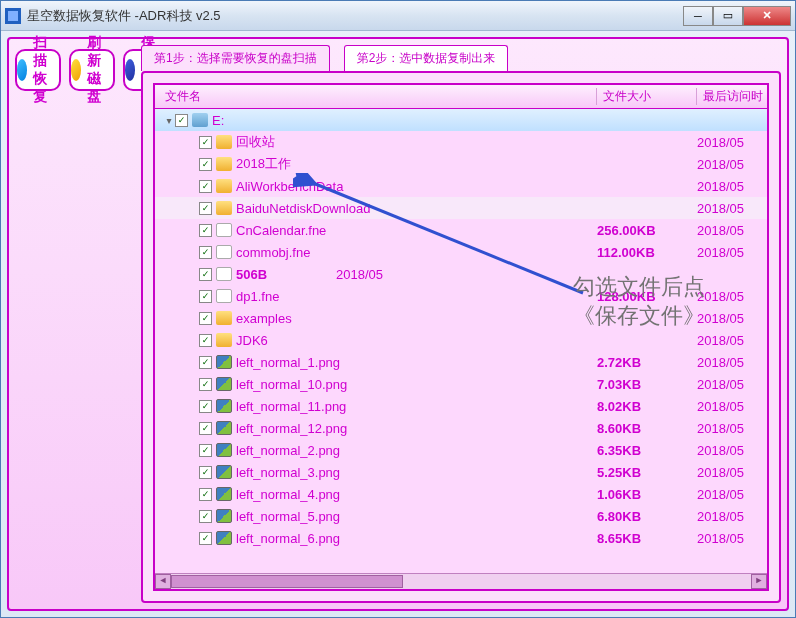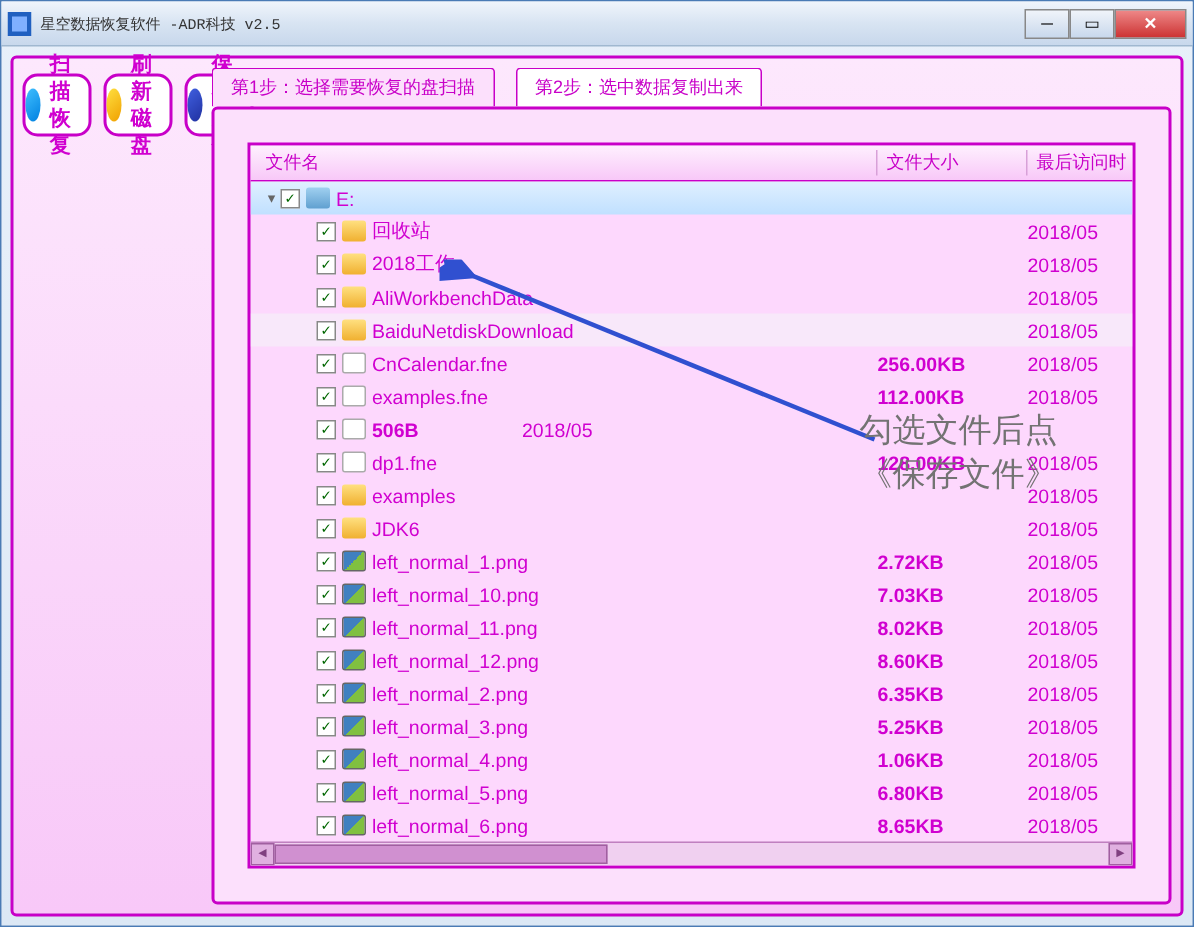--- a/index.html
+++ b/index.html
@@ -1,35 +1,35 @@
 <!DOCTYPE html>
 <html><head>
 <meta charset="utf-8">
 <style>
 * { box-sizing: border-box; margin: 0; padding: 0; }
 body { font-family: "Microsoft YaHei", sans-serif; font-size: 12px; background: #fff; }
 .window { width: 796px; height: 618px; border: 1px solid #4a7bb5; position: relative; background: linear-gradient(180deg, #e8f0fa 0%, #dce8f5 100%); }
 .titlebar { height: 30px; background: linear-gradient(180deg, #f0f5fc 0%, #d8e4f2 50%, #c8d8ec 100%); display: flex; align-items: center; padding: 0 4px; border-bottom: 1px solid #a0b8d0; }
 .titlebar-icon { width: 16px; height: 16px; margin-right: 6px; }
-.titlebar-text { flex: 1; color: #333; font-size: 10px; font-family: Liberation Mono, monospace; }
+.titlebar-text { flex: 1; color: #333; font-size: 13px; }
 .win-btns { display: flex; gap: 0; }
 .win-btn { width: 30px; height: 20px; border: 1px solid #888; display: flex; align-items: center; justify-content: center; font-size: 11px; cursor: pointer; }
 .win-min { background: linear-gradient(180deg,#f0f4fa,#c8d8ec); }
 .win-max { background: linear-gradient(180deg,#f0f4fa,#c8d8ec); }
 .win-close { background: linear-gradient(180deg,#e88,#c33); color:#fff; width: 48px; font-weight:bold; }
 .body-area { position: absolute; top: 30px; left: 0; right: 0; bottom: 0; padding: 6px; }
 .inner-frame { width: 100%; height: 100%; border: 2px solid #c800c8; border-radius: 4px; background: linear-gradient(180deg, #fde8fd 0%, #f8c8f8 100%); display: flex; padding: 6px; gap: 6px; }
 .sidebar { width: 120px; display: flex; flex-direction: row; gap: 8px; padding-top: 4px; }
 .side-btn { height: 42px; border: 2px solid #c800c8; border-radius: 10px; background: #fff; display: flex; align-items: center; justify-content: center; gap: 6px; cursor: pointer; font-size: 14px; font-weight: bold; color: #d000d0; }
 .side-btn .ico { width: 22px; height: 22px; border-radius: 50%; display:inline-block; }
 .main { flex: 1; display: flex; flex-direction: column; }
 .tabs { height: 26px; display: flex; gap: 14px; }
 .tab { padding: 4px 12px; border: 1px solid #c800c8; border-bottom: none; background: #fce0fc; color: #c800c8; font-size: 12px; border-radius: 3px 3px 0 0; cursor: pointer; }
 .tab.active { background: #fff; }
-.content { flex: 1; border: 2px solid #c800c8; border-radius: 4px; background: #fce0fc; padding: 22px; position: relative; }
+.content { flex: 1; border: 2px solid #c800c8; border-radius: 4px; background: #fce0fc; padding: 10px; position: relative; }
 .listbox { width: 100%; height: 100%; border: 2px solid #c800c8; background: #fdd8fd; position: relative; overflow: hidden; }
 .list-header { height: 24px; background: linear-gradient(180deg,#fef0fe,#f8c8f8); border-bottom: 1px solid #c800c8; display: flex; color: #c800c8; font-size: 12px; align-items: center; }
 .col-name { flex: 1; padding-left: 10px; border-right: 1px solid #d8a0d8; }
 .col-size { width: 100px; padding-left: 6px; border-right: 1px solid #d8a0d8; }
 .col-date { width: 70px; padding-left: 6px; }
 .list-body { position: absolute; top: 24px; left: 0; right: 0; bottom: 16px; overflow: hidden; }
 .row { height: 22px; display: flex; align-items: center; font-size: 13px; color: #d000d0; }
 .row.root { background: linear-gradient(180deg,#e0f0ff,#c0e0ff); }
 .row.hl { background: #f8e8fa; }
 .row .indent { display:inline-block; }
@@ -148,21 +148,21 @@
                   <span class="fico file"></span>
                   <span class="fname">CnCalendar.fne</span>
                   <span class="fsize">256.00KB</span>
                   <span class="fdate">2018/05</span>
                 </div>
                 <div class="row">
                   <span class="indent" style="width: 32px;"></span>
                   <span class="exp"></span>
                   <span class="chk">✓</span>
                   <span class="fico file"></span>
-                  <span class="fname">examples.fne</span>
+                  <span class="fname">commobj.fne</span>
                   <span class="fsize">112.00KB</span>
                   <span class="fdate">2018/05</span>
                 </div>
                 <div class="row">
                   <span class="indent" style="width: 32px;"></span>
                   <span class="exp"></span>
                   <span class="chk">✓</span>
                   <span class="fico file"></span>
                   <span class="fsize">506B</span>
                   <span class="fdate">2018/05</span>

